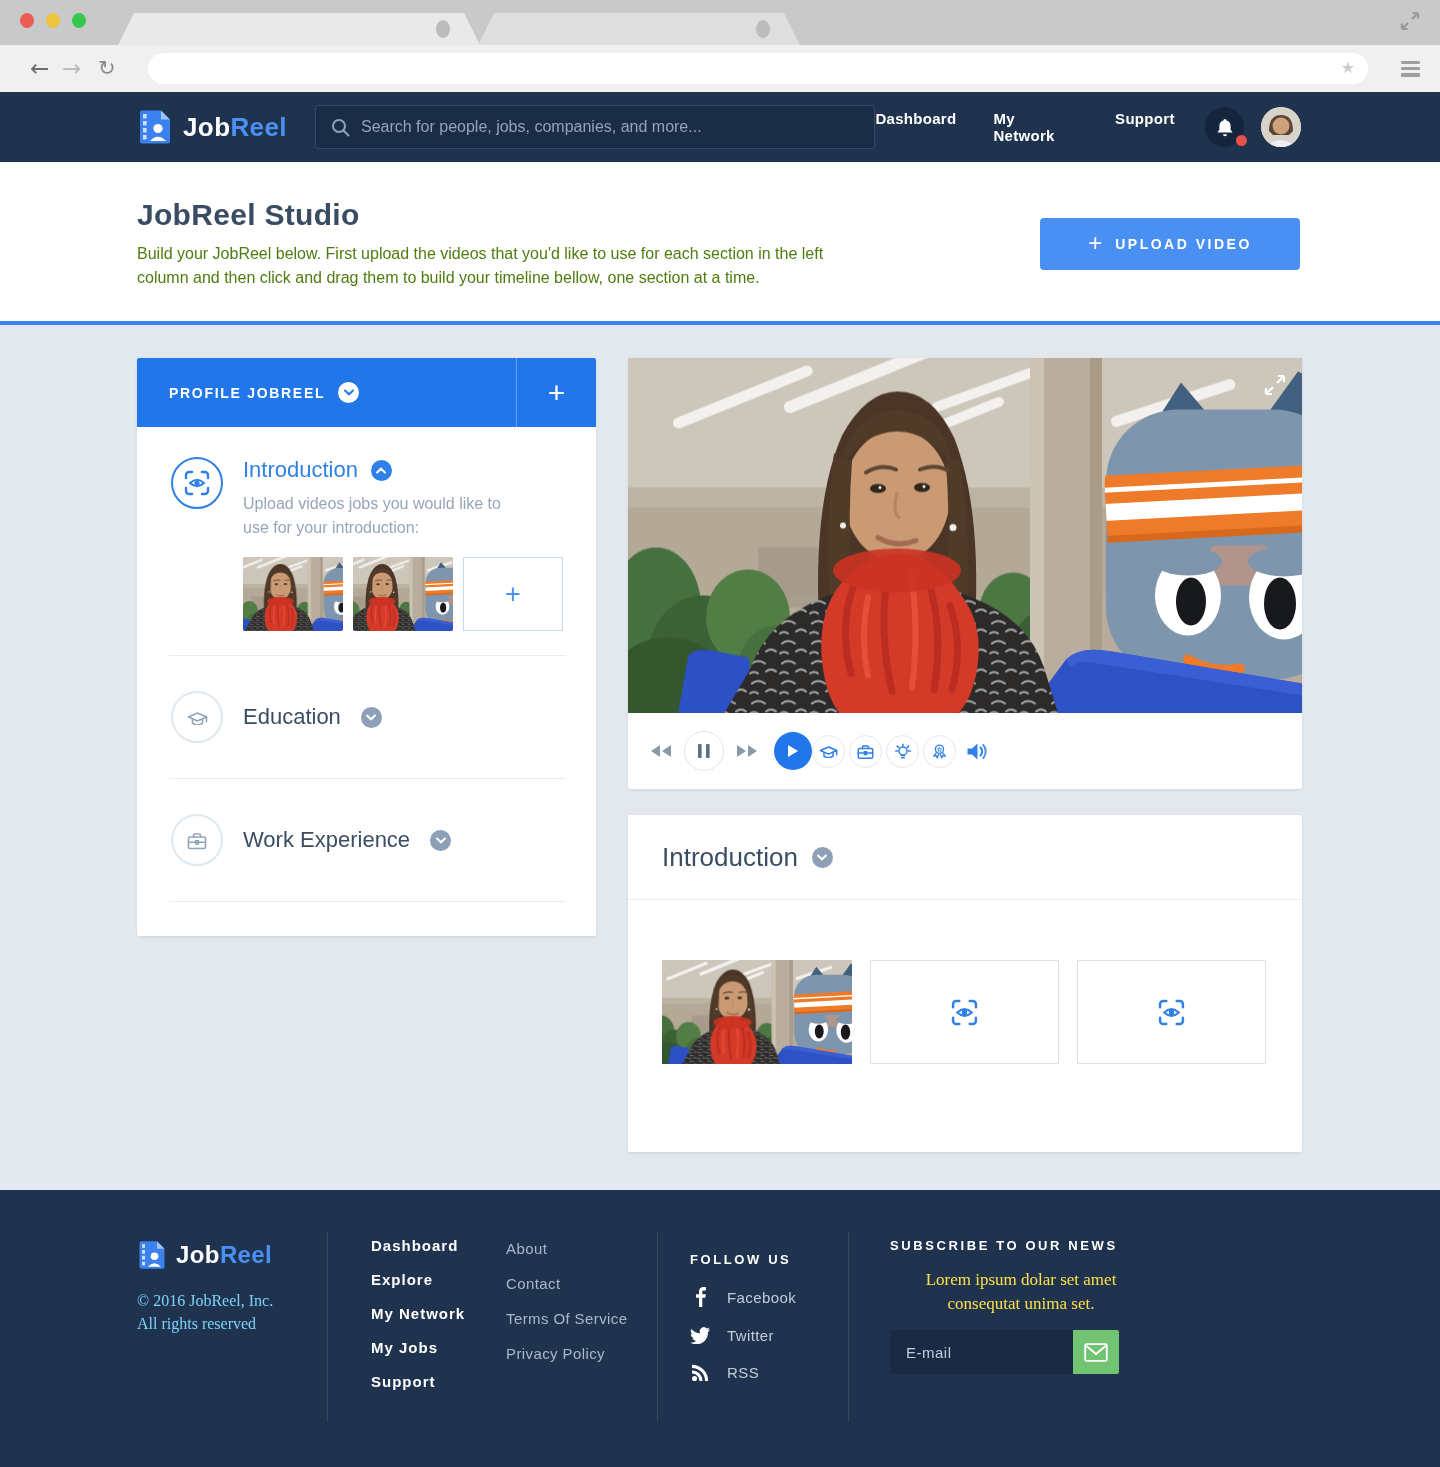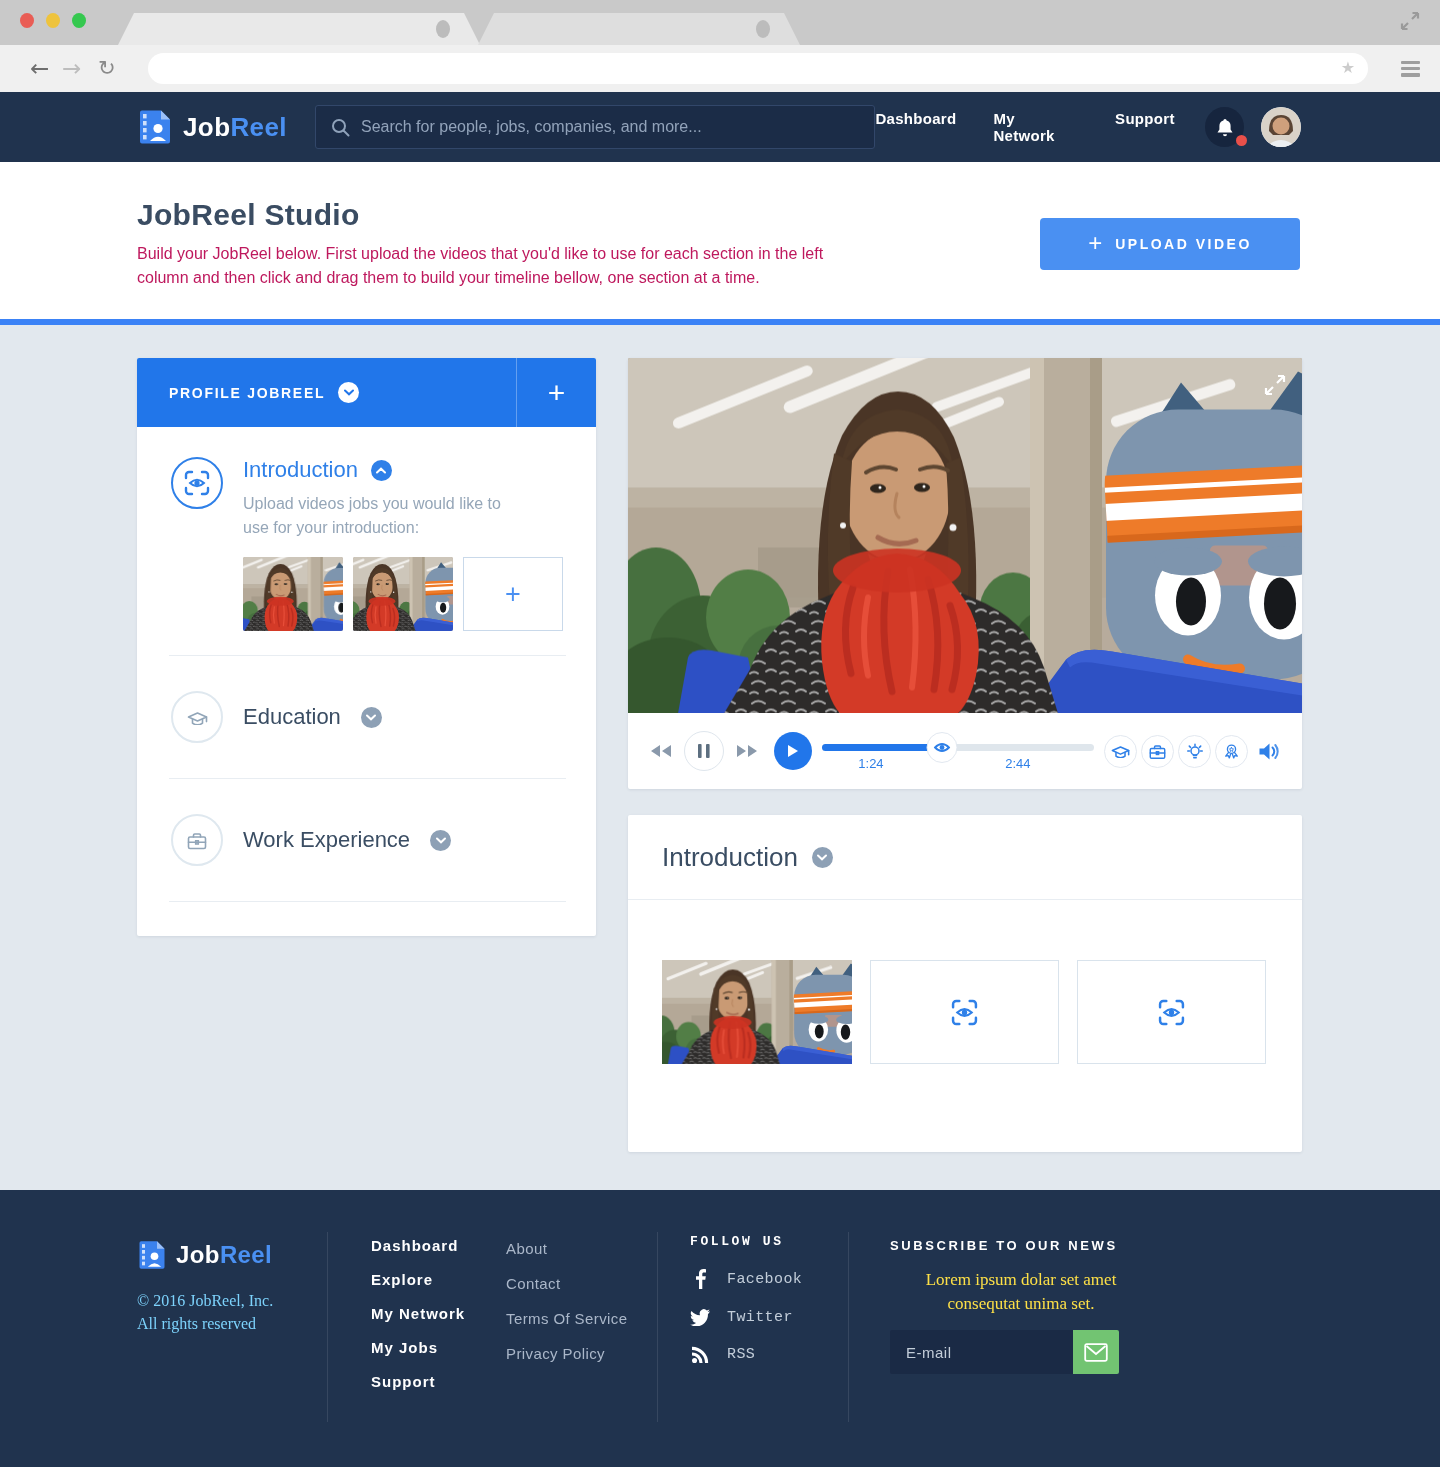--- a/index.html
+++ b/index.html
@@ -36,23 +36,23 @@
   .nav-search { margin-left:28px; width:565px; height:44px; background:#1b2c47; border:1px solid #32476a; border-radius:3px; display:flex; align-items:center; padding:0 15px; gap:11px; }
   .nav-search input { flex:1; background:transparent; border:none; outline:none; font-size:16px; color:#cfd9e6; font-family:inherit; }
   .nav-search input::placeholder { color:#92a3ba; }
   .nav-links { margin-left:auto; display:flex; gap:37px; }
   .nav-link { color:#fff; font-size:15px; font-weight:bold; letter-spacing:.3px; cursor:pointer; text-decoration:none; }
   .bell-wrap { margin-left:30px; position:relative; width:40px; height:40px; border-radius:50%; background:#16253e; display:flex; align-items:center; justify-content:center; cursor:pointer; }
   .bell-dot { position:absolute; right:-3px; bottom:1px; width:11px; height:11px; border-radius:50%; background:#e8504a; }
   .avatar { margin-left:17px; width:40px; height:40px; border-radius:50%; overflow:hidden; cursor:pointer; background:#dce4ea; }
 
   
-  .page-header { position:absolute; top:162px; left:0; right:0; height:163px; background:#fff; border-bottom:6px solid #3b82f6; }
+  .page-header { position:absolute; top:162px; left:0; right:0; height:163px; background:#fff; border-bottom:4px solid #3b82f6; }
   .ph-title { position:absolute; left:137px; top:36px; font-size:30px; font-weight:600; color:#3a4c62; letter-spacing:.3px; }
-  .ph-desc { position:absolute; left:137px; top:80px; width:700px; font-size:16px; line-height:24px; color:#be185d; }
+  .ph-desc { position:absolute; left:137px; top:80px; width:700px; font-size:16px; line-height:24px; color:#4d7c0f; }
   .upload-btn { position:absolute; right:140px; top:56px; width:260px; height:52px; border:none; border-radius:4px; background:#4a90f2; color:#fff; font-family:inherit; font-size:14px; font-weight:bold; letter-spacing:2.5px; display:flex; align-items:center; justify-content:center; gap:13px; cursor:pointer; }
   .upload-btn .plus { font-size:24px; font-weight:400; letter-spacing:0; margin-top:-3px; }
 
   
   .main { position:absolute; top:325px; left:0; right:0; height:865px; background:#e2e8ee; }
 
   .left-card { position:absolute; left:137px; top:33px; width:459px; height:578px; background:#fff; border-radius:2px; box-shadow:0 1px 3px rgba(40,60,90,.10); overflow:hidden; }
   .card-header { height:69px; background:#2176ea; display:flex; align-items:stretch; cursor:pointer; }
   .ch-main { flex:1; display:flex; align-items:center; padding-left:32px; gap:13px; }
   .ch-label { color:#fff; font-size:14px; font-weight:bold; letter-spacing:1.7px; }
@@ -113,21 +113,21 @@
   .f-div { position:absolute; top:42px; bottom:45px; width:1px; background:rgba(255,255,255,.1); }
   .f-logo-block { position:absolute; left:137px; top:50px; }
   .f-logo { display:flex; align-items:center; gap:9px; cursor:pointer; }
   .f-logo .logo-text { font-size:24px; }
   .f-copy { margin-top:19px; font-family:"Liberation Serif",serif; font-size:16px; line-height:23px; color:#7dd3fc; }
   .f-col { position:absolute; top:47px; display:flex; flex-direction:column; }
   .f-col-1 { left:371px; }
   .f-col-2 { left:506px; top:50px; }
   .f-link1 { color:#fff; font-size:15px; font-weight:bold; letter-spacing:1px; text-decoration:none; margin-bottom:17px; cursor:pointer; }
   .f-link2 { color:#aab7c9; font-size:15px; letter-spacing:.4px; text-decoration:none; margin-bottom:18px; cursor:pointer; }
-  .f-follow { position:absolute; left:690px; top:44px;font-family:Liberation Mono, monospace; }
+  .f-follow { position:absolute; left:690px; top:62px; }
   .f-heading { font-size:13px; font-weight:bold; letter-spacing:2.6px; color:#fff; }
   .social-row { display:flex; align-items:center; gap:17px; margin-top:20px; cursor:pointer; }
   .social-icon { width:20px; display:flex; justify-content:center; }
   .social-label { color:#c2cdd9; font-size:15px; letter-spacing:.4px; }
   .f-sub { position:absolute; left:890px; top:48px; width:262px; }
   .sub-text { margin-top:15px; font-family:"Liberation Serif",serif; font-size:17px; line-height:24px; color:#fde047;text-align:center; }
   .sub-form { margin-top:14px; display:flex; }
   .sub-input { width:183px; height:44px; background:#1a2a45; border:none; outline:none; border-radius:2px 0 0 2px; padding:0 16px; color:#d6dee9; font-size:15px; letter-spacing:.5px; font-family:inherit; }
   .sub-input::placeholder { color:#c3cdd9; }
   .sub-btn { width:46px; height:44px; background:#72c472; border:none; border-radius:0 2px 2px 0; display:flex; align-items:center; justify-content:center; cursor:pointer; }
@@ -498,35 +498,20 @@
           <svg width="22" height="14" viewBox="0 0 22 14">
               <path d="M1 1 L10 7 L1 13 Z M12 1 L21 7 L12 13 Z" fill="#8a99ab"></path>
             </svg>
         </span>
       </div>
       <span class="play-btn">
         <svg width="12" height="14" viewBox="0 0 12 14">
             <path d="M1 1 L11 7 L1 13 Z" fill="#fff"></path>
           </svg>
       </span>
-      <div class="bar-wrap">
-        <div class="bar">
-            <div class="bar-fill" style="width:44%"></div>
-          </div>
-        <span class="eye-marker" style="left:44%">
-          <span>
-            <svg width="17" height="13" viewBox="0 0 17 13">
-                <path d="M1.5 6.5 Q8.5 -0.5 15.5 6.5 Q8.5 13.5 1.5 6.5 Z" fill="none" stroke="#2f80e8" stroke-width="1.8"></path>
-                <circle cx="8.5" cy="6.5" r="2.4" fill="#2f80e8"></circle>
-              </svg>
-          </span>
-        </span>
-        <span class="time-label t-current">1:24</span>
-        <span class="time-label t-duration">2:44</span>
-      </div>
       <div class="chips">
         <span class="chip">
           <svg width="19" height="14" viewBox="0 0 21 15" fill="none" stroke="#2f80e8" stroke-width="1.7" stroke-linecap="round">
               <use href="#ic-cap"></use>
             </svg>
         </span>
         <span class="chip">
           <svg width="17" height="17" viewBox="0 0 20 19" fill="none" stroke="#2f80e8" stroke-width="1.7" stroke-linecap="round">
               <use href="#ic-case"></use>
             </svg>

